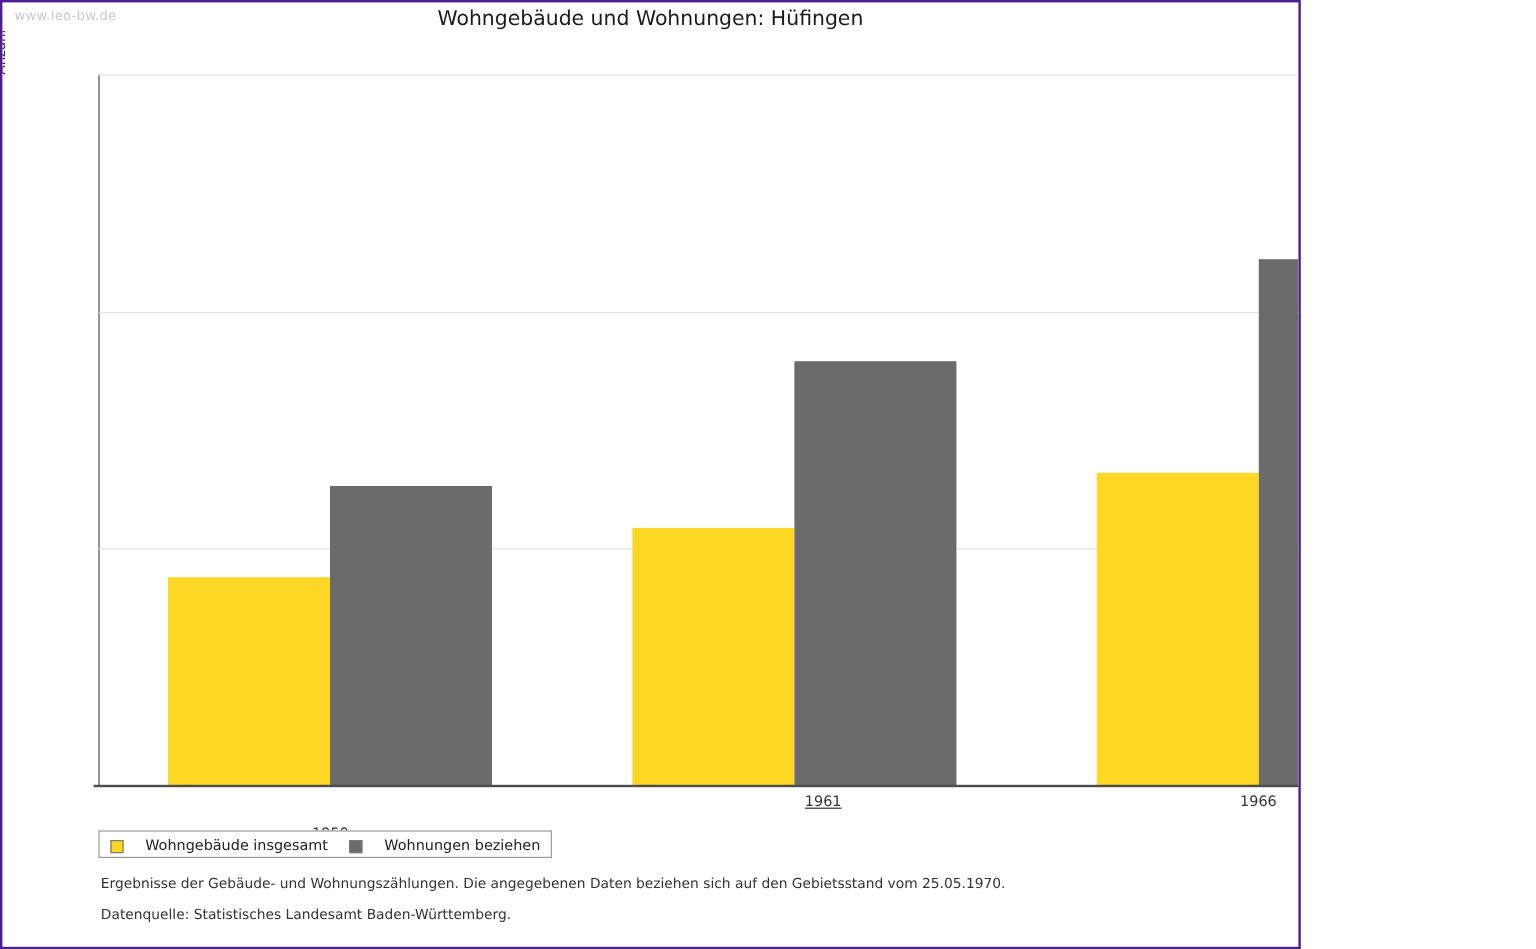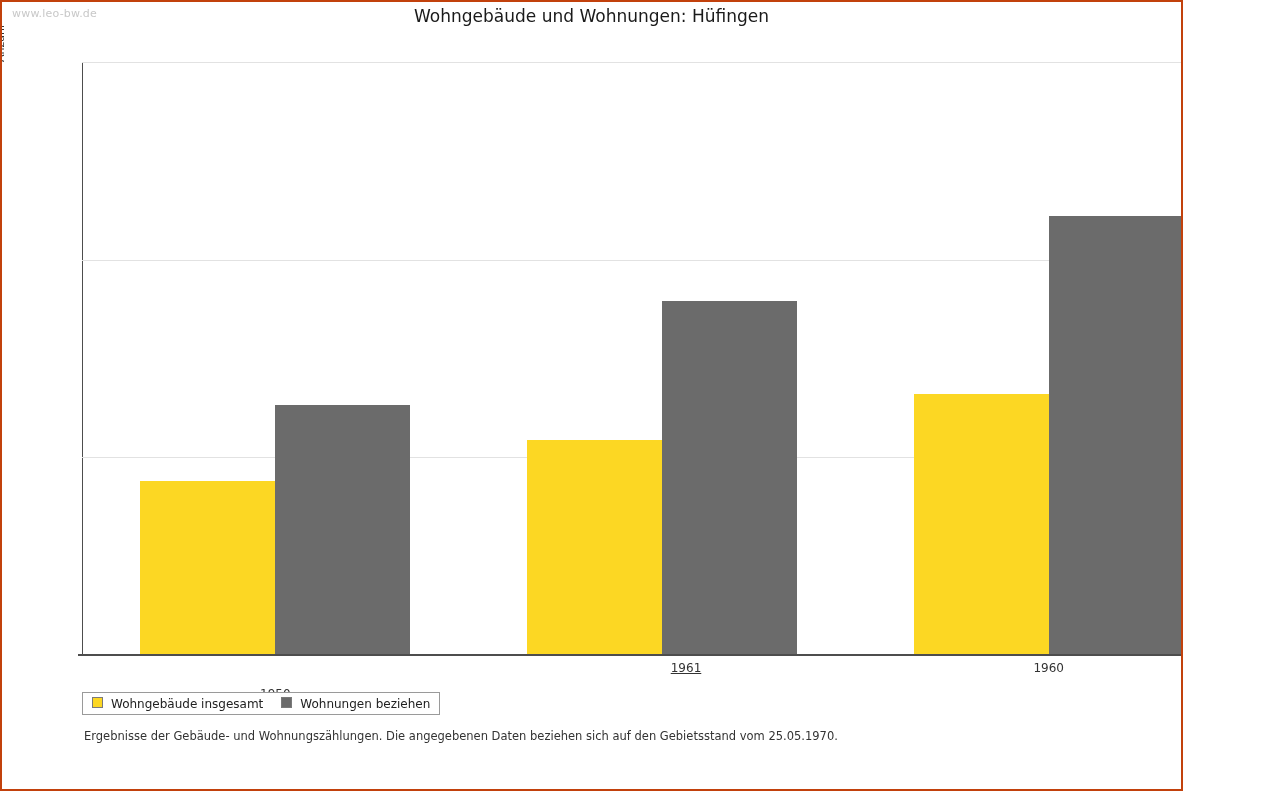--- a/index.html
+++ b/index.html
@@ -5,24 +5,24 @@
   html, body {
     margin: 0;
     padding: 0;
     background: #ffffff;
   }
   body {
     font-family: "DejaVu Sans", sans-serif;
   }
   .page {
     position: relative;
-    width: 1183px;
+    width: 1084px;
     height: 791px;
     box-sizing: border-box;
-    border: 2px solid #c2410c;
+    border: 2px solid #4c1d95;
     background: #ffffff;
     overflow: hidden;
     padding-left: 32px;
   }
   .watermark {
     position: absolute;
     left: 10px;
     top: 5px;
     font-size: 11px;
     color: #c8c8c8;
@@ -104,22 +104,22 @@
     border: 1px solid #9a9a9a;
     background: #ffffff;
     padding: 4px 9px;
     display: inline-flex;
     align-items: center;
     gap: 18px;
     height: 13px;
   }
   .legend-item {
     display: flex;
-    align-items: flex-start;
-    gap: 8px;
+    align-items: flex-end;
+    gap: 18px;
     font-size: 12px;
     color: #222222;
     white-space: nowrap;
   }
   .legend-swatch {
     width: 11px;
     height: 11px;
     border: 1px solid #7a7a7a;
     box-sizing: border-box;
     display: inline-block;
@@ -162,29 +162,30 @@
         <div class="bar series-1" title="Wohnungen insgesamt 1961: 895" style="width: 135px; height: 353.823px; left: 580px;"></div>
         <div class="bar series-0" title="Wohngebäude insgesamt 1968: 660" style="width: 135px; height: 260.92px; left: 831.667px;"></div>
         <div class="bar series-1" title="Wohnungen insgesamt 1968: 1110" style="width: 135px; height: 438.82px; left: 966.667px;"></div>
       </div>
     <div class="axis-x"></div>
   </div>
 
   <div id="xticks">
       <div class="xtick-label" style="left: 273.333px; margin-top: 26px;">1950</div>
       <div class="xtick-label" style="left: 684px; text-decoration: underline;">1961</div>
-      <div class="xtick-label" style="left: 1046.67px;">1960</div>
+      <div class="xtick-label" style="left: 1046.67px;">1966</div>
     </div>
 
   <div class="legend">
     <div class="legend-item">
       <span class="legend-swatch s0"></span>
       <span>Wohngebäude insgesamt</span>
     </div>
     <div class="legend-item">
       <span class="legend-swatch s1"></span>
       <span>Wohnungen beziehen</span>
     </div>
   </div>
 
   <div class="footnote n1">Ergebnisse der Gebäude- und Wohnungszählungen. Die angegebenen Daten beziehen sich auf den Gebietsstand vom 25.05.1970.</div>
+  <div class="footnote n2">Datenquelle: Statistisches Landesamt Baden-Württemberg.</div>
 
 </div>
 
 </body></html>

